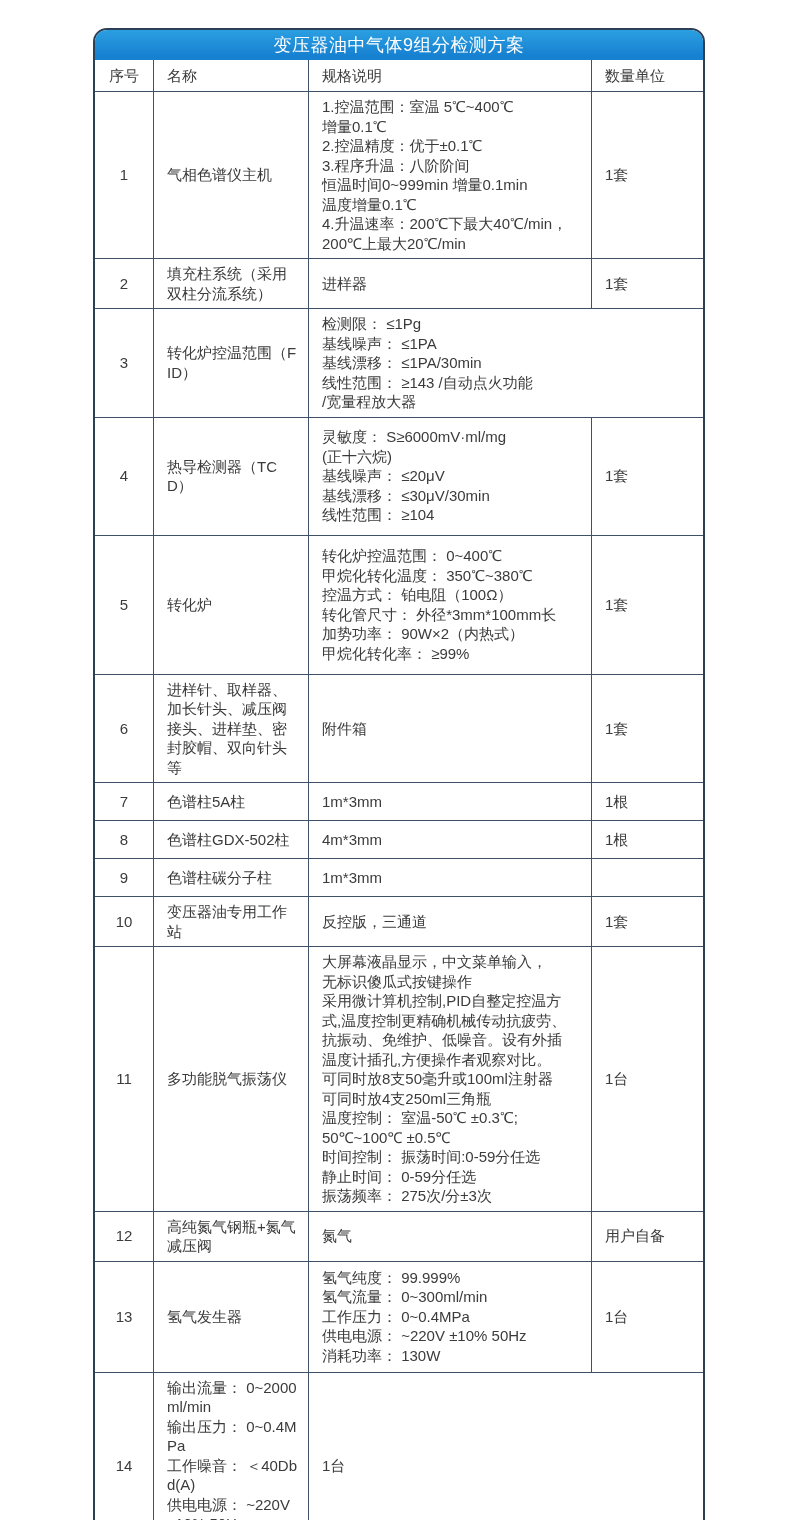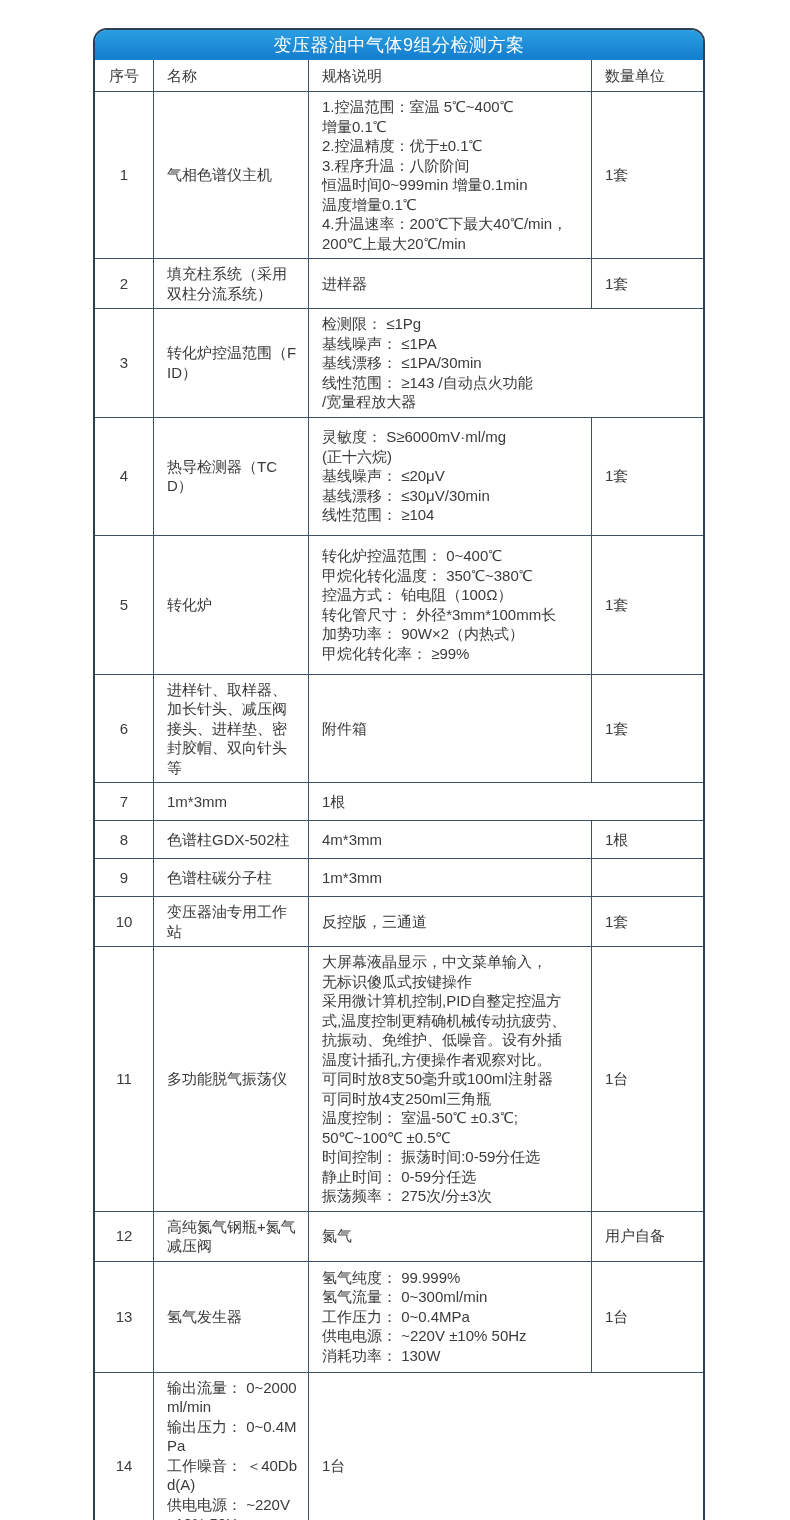--- a/index.html
+++ b/index.html
@@ -125,20 +125,21 @@
 
   <div class="tr" style="min-height:68px">
     <div class="td c-no">6</div>
     <div class="td c-spec">进样针、取样器、加长针头、减压阀接头、进样垫、密封胶帽、双向针头等</div>
     <div class="td c-name">附件箱</div>
     <div class="td c-qty">1套</div>
   </div>
 
   <div class="tr" style="min-height:38px">
     <div class="td c-no">7</div>
+    <div class="td c-name">色谱柱5A柱</div>
     <div class="td c-spec">1m*3mm</div>
     <div class="td c-qty">1根</div>
   </div>
 
   <div class="tr" style="min-height:38px">
     <div class="td c-no">8</div>
     <div class="td c-name">色谱柱GDX-502柱</div>
     <div class="td c-spec">4m*3mm</div>
     <div class="td c-qty">1根</div>
   </div>

